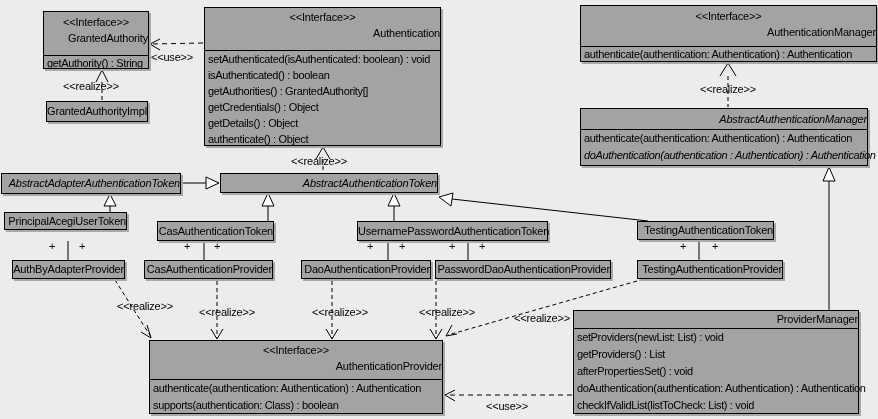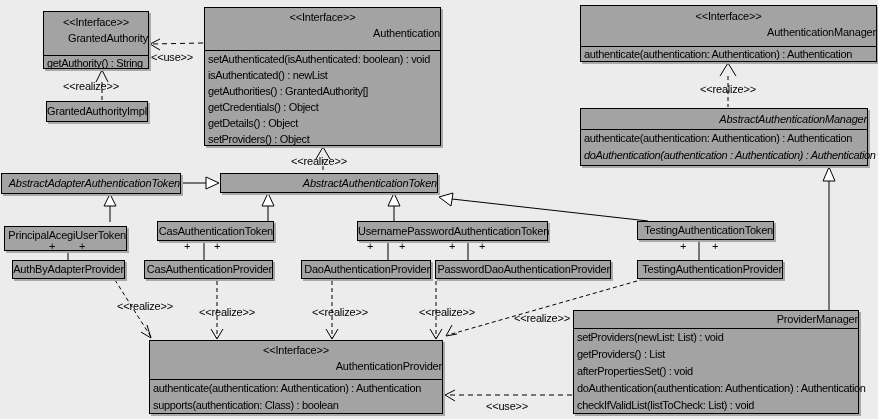--- a/index.html
+++ b/index.html
@@ -137,25 +137,25 @@
   <div class="cname" style="line-height:19px">GrantedAuthorityImpl</div>
 </div>
 
 <div class="cls" style="left:204px;top:7px;width:237px;height:139px">
   <div class="ttl" style="height:42px;padding-top:2px;box-sizing:border-box">
     <div class="stereo">&lt;&lt;Interface&gt;&gt;</div>
     <div class="cname">Authentication</div>
   </div>
   <div class="sect">
     <div class="m" style="line-height:16px">setAuthenticated(isAuthenticated: boolean) : void</div>
-    <div class="m" style="line-height:16px">isAuthenticated() : newList</div>
+    <div class="m" style="line-height:16px">isAuthenticated() : boolean</div>
     <div class="m" style="line-height:16px">getAuthorities() : GrantedAuthority[]</div>
     <div class="m" style="line-height:16px">getCredentials() : Object</div>
     <div class="m" style="line-height:16px">getDetails() : Object</div>
-    <div class="m" style="line-height:16px">setProviders() : Object</div>
+    <div class="m" style="line-height:16px">authenticate() : Object</div>
   </div>
 </div>
 
 <div class="cls" style="left:580px;top:5px;width:297px;height:57px">
   <div class="ttl" style="height:40px;padding-top:3px;box-sizing:border-box">
     <div class="stereo">&lt;&lt;Interface&gt;&gt;</div>
     <div class="cname">AuthenticationManager</div>
   </div>
   <div class="sect">
     <div class="m" style="line-height:15px">authenticate(authentication: Authentication) : Authentication</div>
@@ -171,21 +171,21 @@
 </div>
 
 <div class="cls" style="left:1px;top:173px;width:180px;height:21px">
   <div class="cname italic" style="line-height:19px">AbstractAdapterAuthenticationToken</div>
 </div>
 
 <div class="cls" style="left:220px;top:173px;width:218px;height:20px">
   <div class="cname italic" style="line-height:18px">AbstractAuthenticationToken</div>
 </div>
 
-<div class="cls" style="left:4px;top:226px;width:123px;height:25px">
+<div class="cls" style="left:4px;top:212px;width:123px;height:18px">
   <div class="cname" style="line-height:17px">PrincipalAcegiUserToken</div>
 </div>
 
 <div class="cls" style="left:157px;top:221px;width:117px;height:20px">
   <div class="cname" style="line-height:18px">CasAuthenticationToken</div>
 </div>
 
 <div class="cls" style="left:357px;top:221px;width:191px;height:20px">
   <div class="cname" style="line-height:18px">UsernamePasswordAuthenticationToken</div>
 </div>

